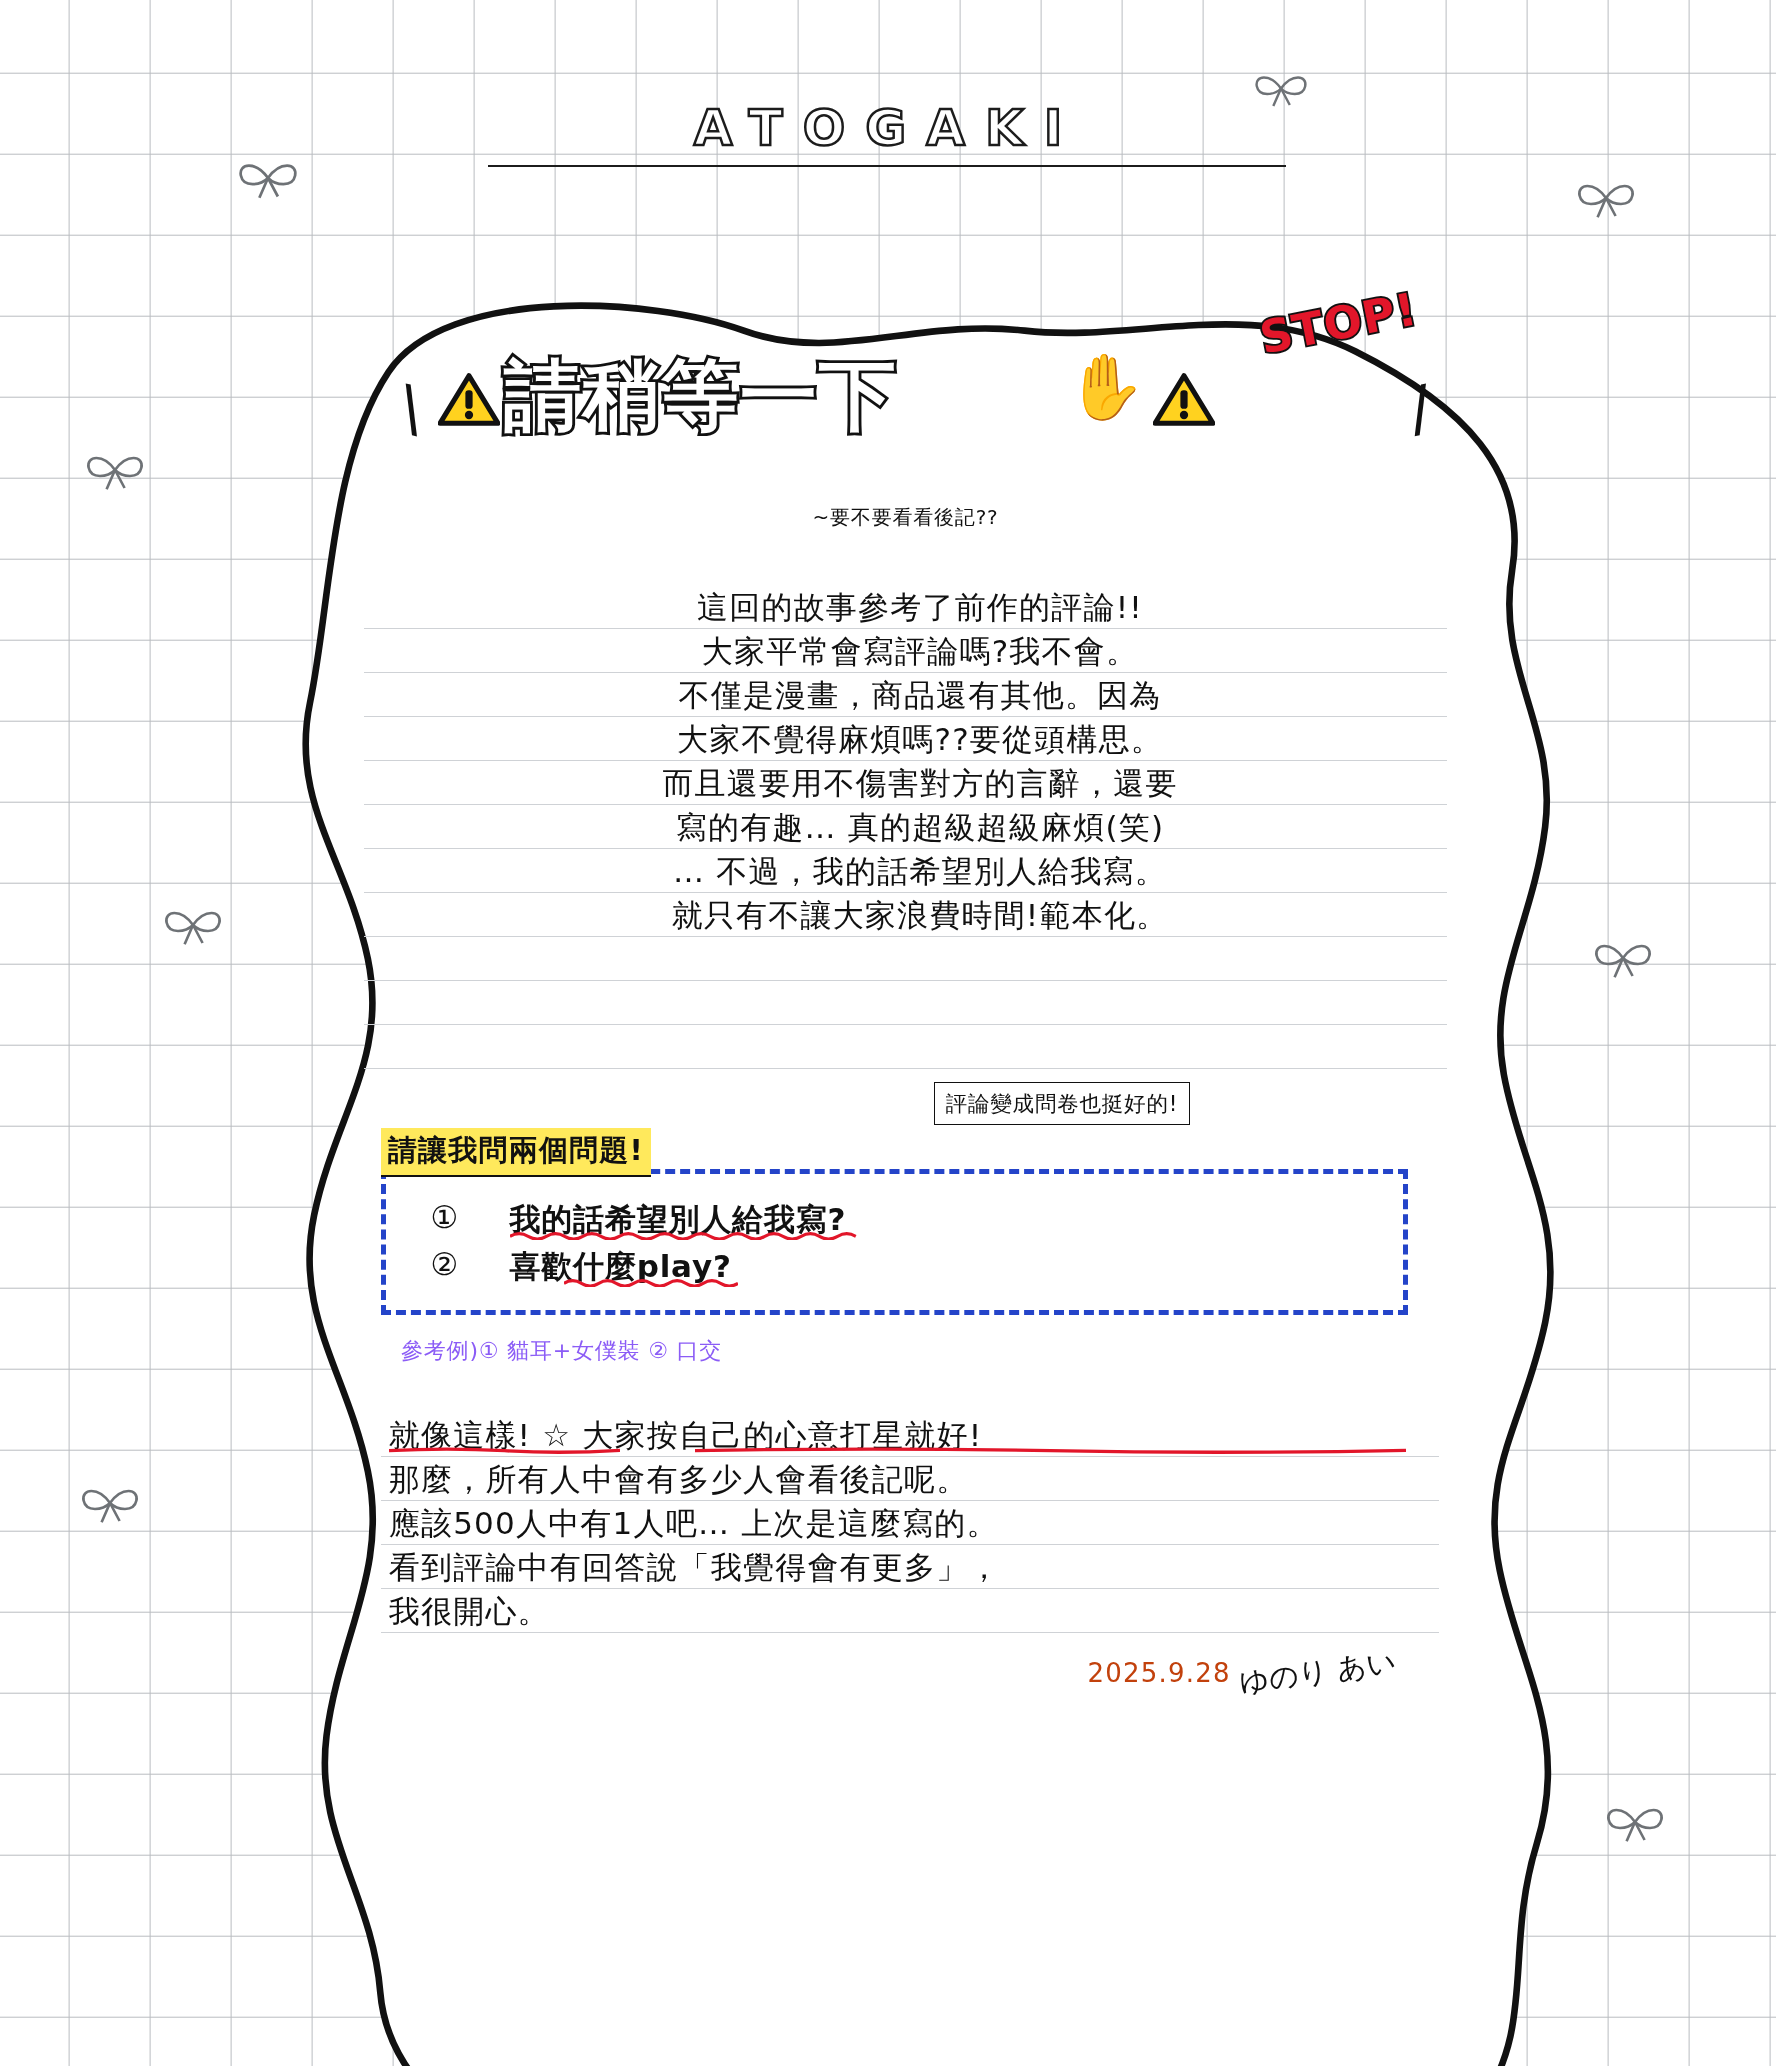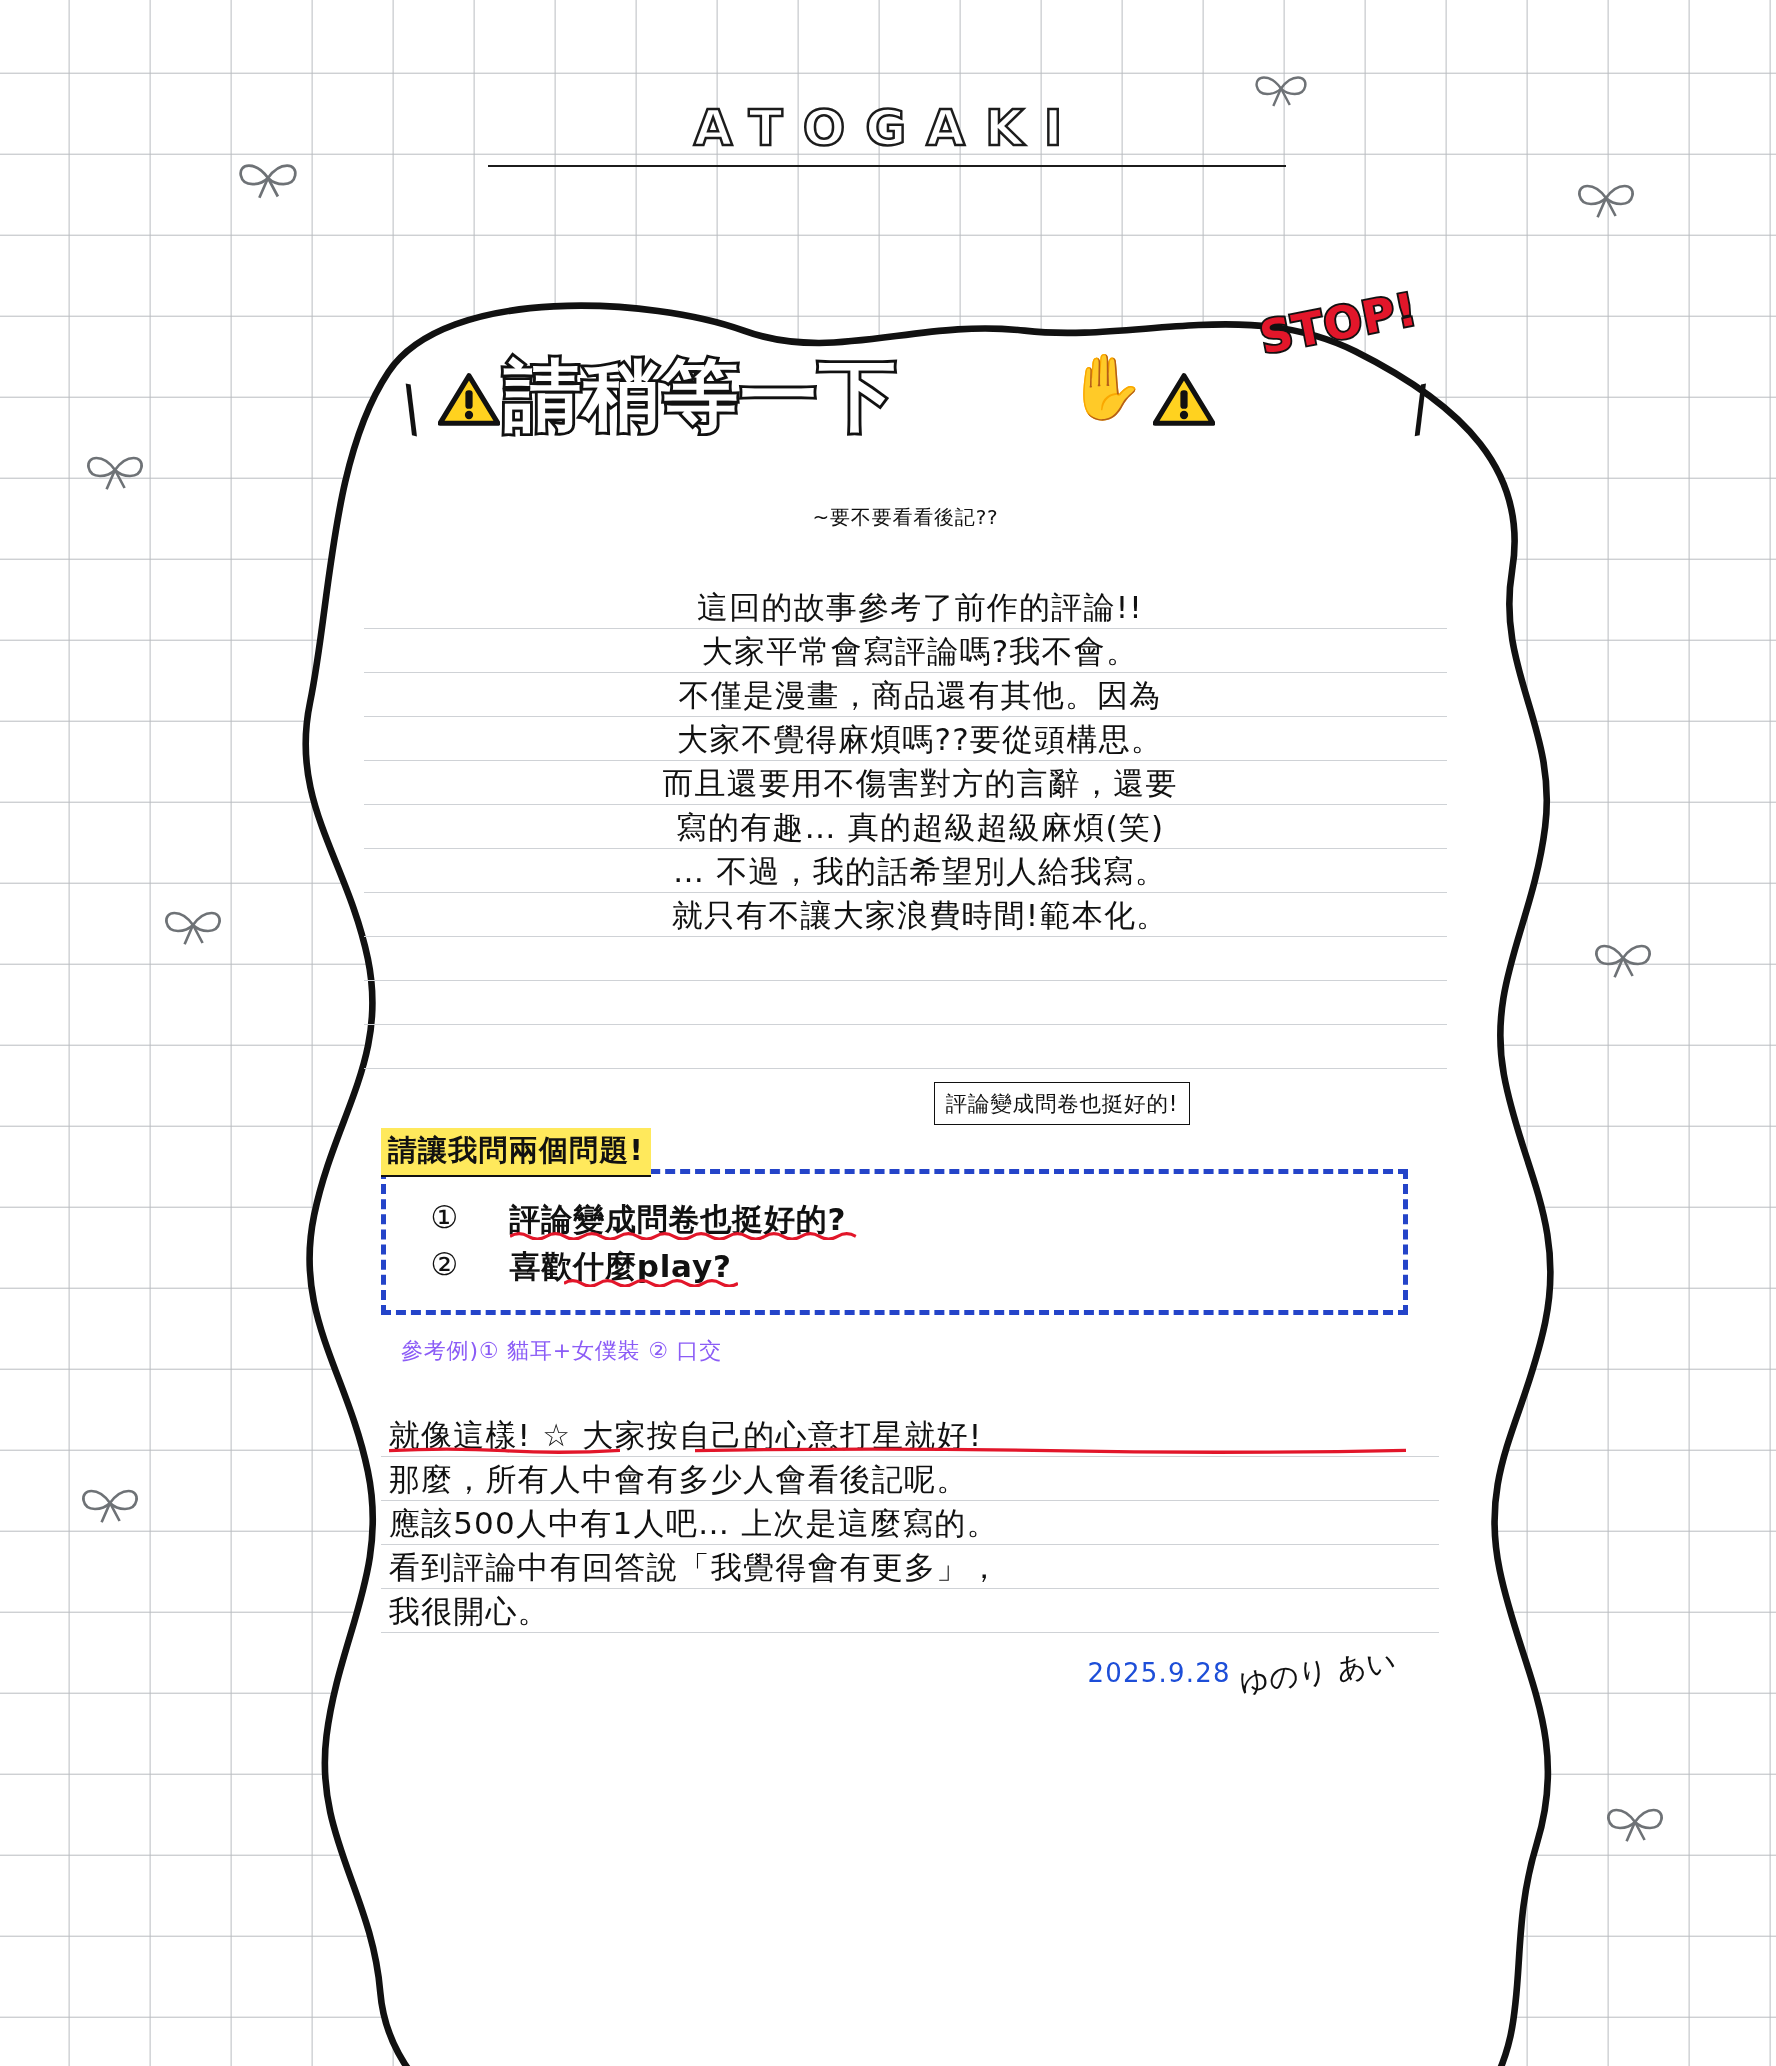--- a/index.html
+++ b/index.html
@@ -298,21 +298,21 @@
 
   .signature {
     position: absolute;
     right: 50px;
     top: 1331px;
     z-index: 9;
     text-align: right;
   }
   .sign-date {
     font-size: 26px;
-    color: #1d4ed8;
+    color: #c2410c;
     font-family: "DejaVu Sans", sans-serif;
     letter-spacing: 1.2px;
     display: inline-block;
   }
   .sign-name {
     display: inline-block;
     font-size: 29px;
     color: #111;
     font-family: "DejaVu Serif", serif;
     transform: rotate(-8deg);
@@ -473,21 +473,21 @@
   </div>
 
   <div class="note-box">評論變成問卷也挺好的!</div>
 
   <div class="q-header">
     <span class="q-header-hl">請讓我問兩個問題!</span>
   </div>
 
   <div class="q-box">
     <span class="q-item q-num q-row1">①</span>
-    <span class="q-item q-txt q-row1">評論變成問卷也挺好的?</span>
+    <span class="q-item q-txt q-row1">我的話希望別人給我寫?</span>
     <span class="q-item q-num q-row2">②</span>
     <span class="q-item q-txt q-row2">喜歡什麼play?</span>
 
     <svg class="squiggle" style="left:124px;top:57px;width:364px;" viewBox="0 0 880 20" preserveAspectRatio="none">
       <path d="M0 12 q22 -12 44 0 t44 0 t44 0 t44 0 t44 0 t44 0 t44 0 t44 0 t44 0 t44 0 t44 0 t44 0 t44 0 t44 0 t44 0 t44 0 t44 0 t44 0 t44 0" fill="none" stroke="#e2162a" stroke-width="7"></path>
     </svg>
     <svg class="squiggle" style="left:178px;top:104px;width:174px;" viewBox="0 0 420 20" preserveAspectRatio="none">
       <path d="M0 12 q21 -12 42 0 t42 0 t42 0 t42 0 t42 0 t42 0 t42 0 t42 0 t42 0 t42 0" fill="none" stroke="#e2162a" stroke-width="7"></path>
     </svg>
   </div>

